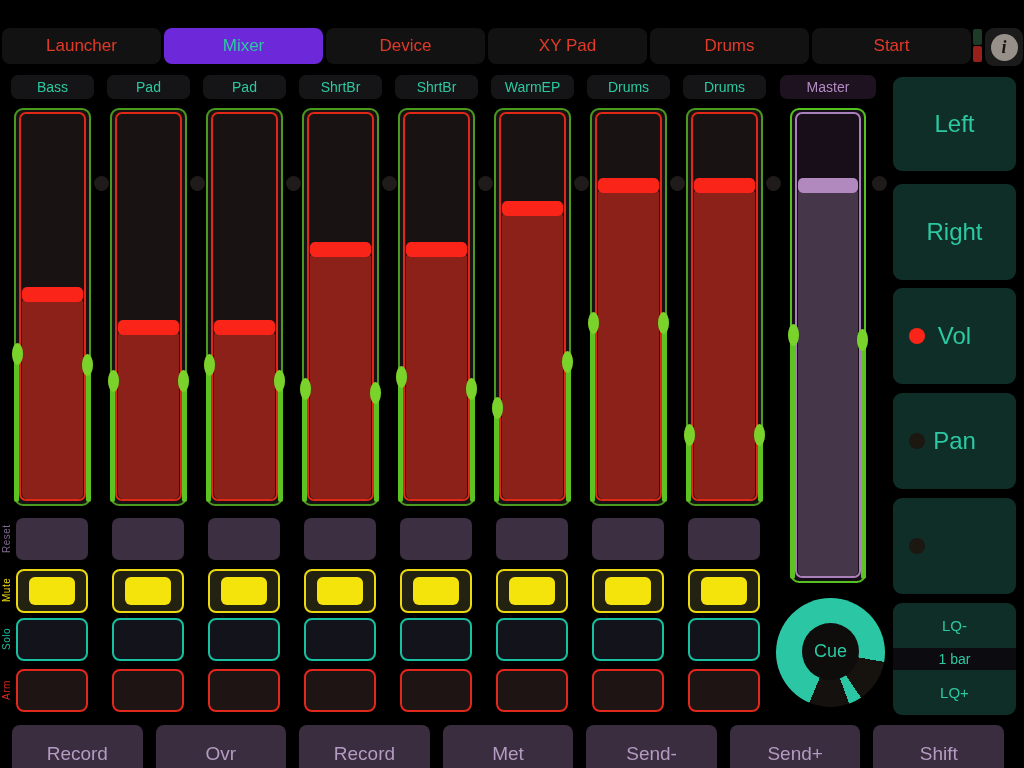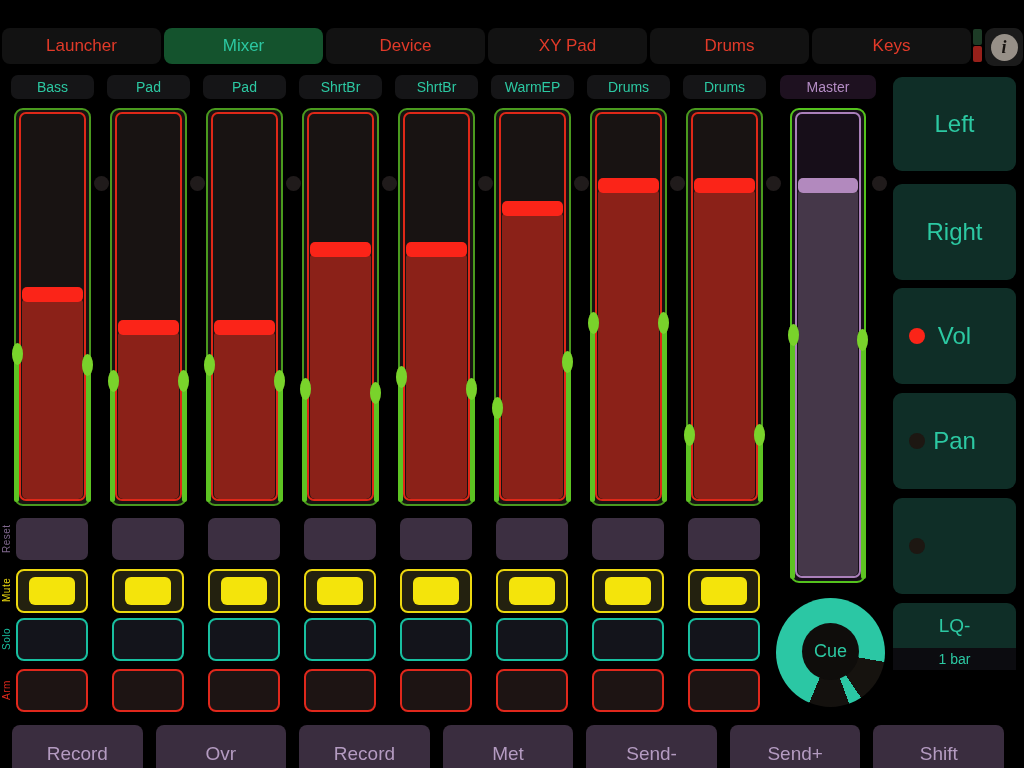--- a/index.html
+++ b/index.html
@@ -3,21 +3,21 @@
 <meta charset="utf-8">
 <style>
   html,body{margin:0;padding:0;background:#000;}
   body{font-family:"Liberation Sans",sans-serif;-webkit-font-smoothing:antialiased;}
   #stage{position:relative;width:1024px;height:768px;background:#000;overflow:hidden;margin-top:26px;}
 
   
   #tabbar{position:absolute;left:2px;top:2px;width:969px;height:36px;display:flex;gap:3px;}
   .tab{flex:1;background:#121212;border-radius:8px;display:flex;align-items:center;justify-content:center;
        font-size:17px;color:#e23a29;cursor:default;}
-  .tab.active{background:#14532d;color:#2cc8a2;}
+  .tab.active{background:#6d28d9;color:#2cc8a2;}
 
   #indicator{position:absolute;left:973px;top:3px;width:9px;height:33px;}
   #indicator .seg-top{position:absolute;top:0;left:0;width:9px;height:16px;border-radius:2px;}
   #indicator .seg-bot{position:absolute;top:17px;left:0;width:9px;height:16px;border-radius:2px;}
 
   #info-btn{position:absolute;left:985px;top:2px;width:38px;height:38px;background:#1b1b1b;border-radius:9px;
             display:flex;align-items:center;justify-content:center;}
   #info-btn .circle{width:27px;height:27px;border-radius:50%;background:#979088;display:flex;align-items:center;justify-content:center;
             font-family:"Liberation Serif",serif;font-style:italic;font-weight:bold;font-size:18px;color:#171310;}
 
@@ -52,21 +52,21 @@
 
   .rowlabel{position:absolute;left:0;width:13px;height:52px;writing-mode:vertical-rl;transform:rotate(180deg);
             display:flex;align-items:center;justify-content:center;font-size:10px;letter-spacing:0.5px;}
 
   
   .side-btn{position:absolute;left:893px;width:123px;background:#0f2e27;border-radius:9px;
             display:flex;align-items:center;justify-content:center;font-size:24px;color:#2cc8a2;}
   .side-dot{position:absolute;left:16px;top:50%;margin-top:-8px;width:16px;height:16px;border-radius:50%;}
 
   #lq-group{position:absolute;left:893px;top:577px;width:123px;height:112px;border-radius:9px;overflow:hidden;}
-  #lq-minus,#lq-plus{height:45px;background:#0f2e27;display:flex;align-items:center;justify-content:center;font-size:19px;color:#2cc8a2;}
+  #lq-minus,#lq-plus{height:45px;background:#0f2e27;display:flex;align-items:center;justify-content:center;font-size:15px;color:#2cc8a2;}
   #quantize{height:22px;background:#0c0c10;display:flex;align-items:center;justify-content:center;font-size:14px;color:#2cc8a2;}
 
   
   #cue-knob{position:absolute;left:776px;top:572px;width:109px;height:109px;border-radius:50%;
     background:conic-gradient(from 0deg,#2bc7a4 0deg 100deg,#16130f 100deg 146deg,#2bc7a4 146deg 160deg,#14110e 160deg 203deg,#2bc7a4 203deg 360deg);}
   #cue-center{position:absolute;left:26px;top:25px;width:57px;height:57px;border-radius:50%;background:#0f0d0b;
     display:flex;align-items:center;justify-content:center;font-size:18px;color:#2cc8a2;}
 
   
   #transport{position:absolute;left:12px;top:699px;width:992px;height:58px;display:flex;gap:13px;}
@@ -77,21 +77,21 @@
 <body>
 
 <div id="stage">
 
   <div id="tabbar">
       <div class="tab">Launcher</div>
       <div class="tab active">Mixer</div>
       <div class="tab">Device</div>
       <div class="tab">XY Pad</div>
       <div class="tab">Drums</div>
-      <div class="tab">Keys</div>
+      <div class="tab">Start</div>
     </div>
 
   <div id="indicator">
     <div class="seg-top" style="background: rgb(29, 59, 38);"></div>
     <div class="seg-bot" style="background: rgb(151, 32, 26);"></div>
   </div>
 
   <div id="info-btn">
     <div class="circle">
         <span>i</span>
@@ -272,20 +272,21 @@
       </div>
       <div class="side-btn" style="top: 472px; height: 96px;">
         <div class="side-dot" style="background: rgb(29, 23, 18);"></div>
         <span></span>
       </div>
     </div>
 
   <div id="lq-group">
     <div id="lq-minus">LQ-</div>
     <div id="quantize">1 bar</div>
+    <div id="lq-plus">LQ+</div>
   </div>
 
   <div id="cue-knob">
     <div id="cue-center">
         <span>Cue</span>
       </div>
   </div>
 
   <div id="transport">
       <div class="tbtn">Record</div>

